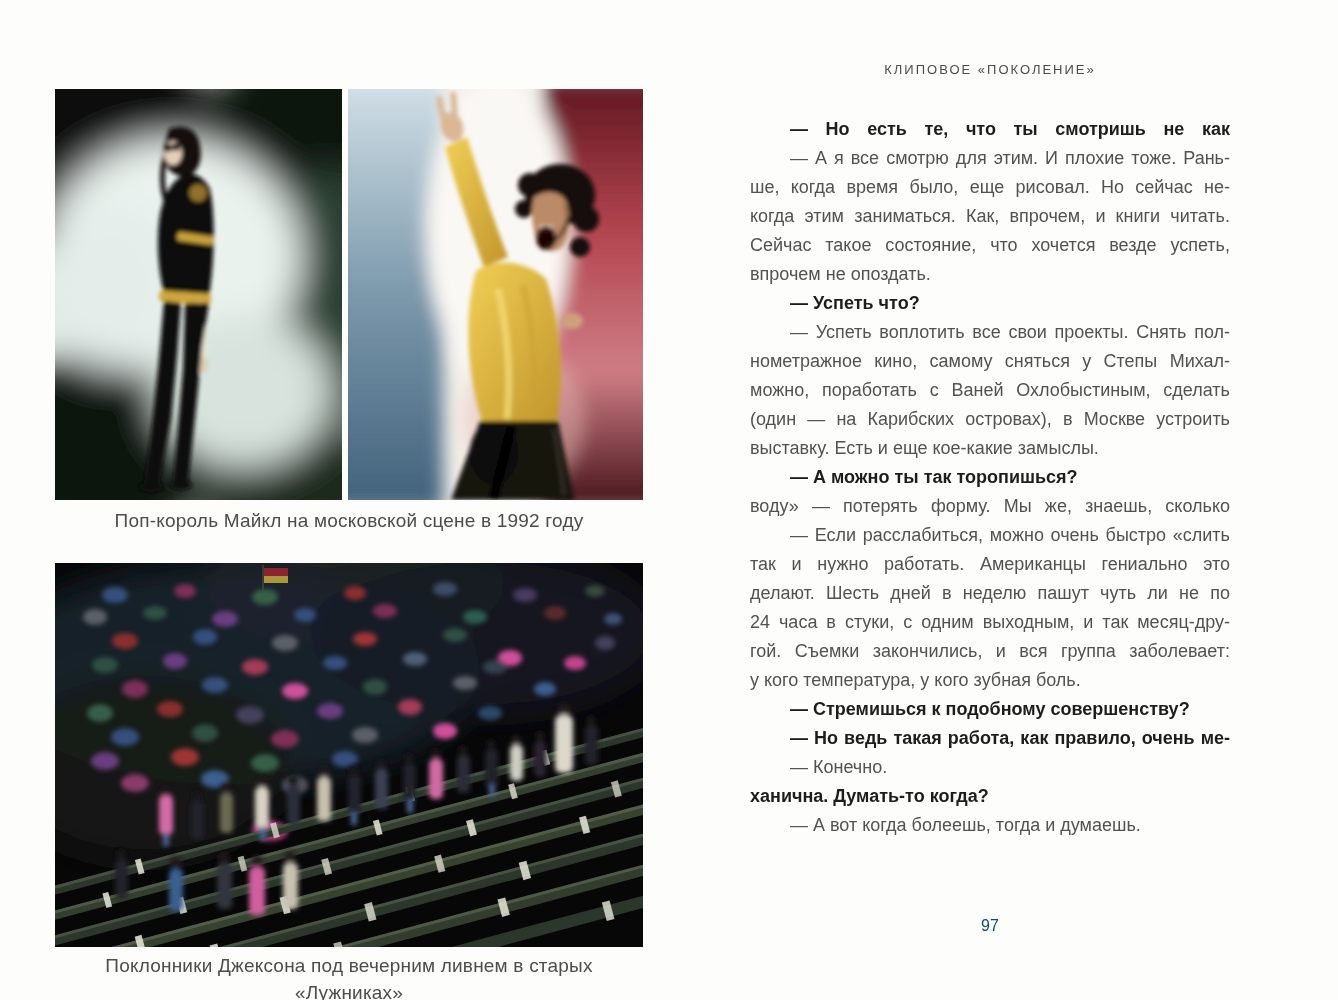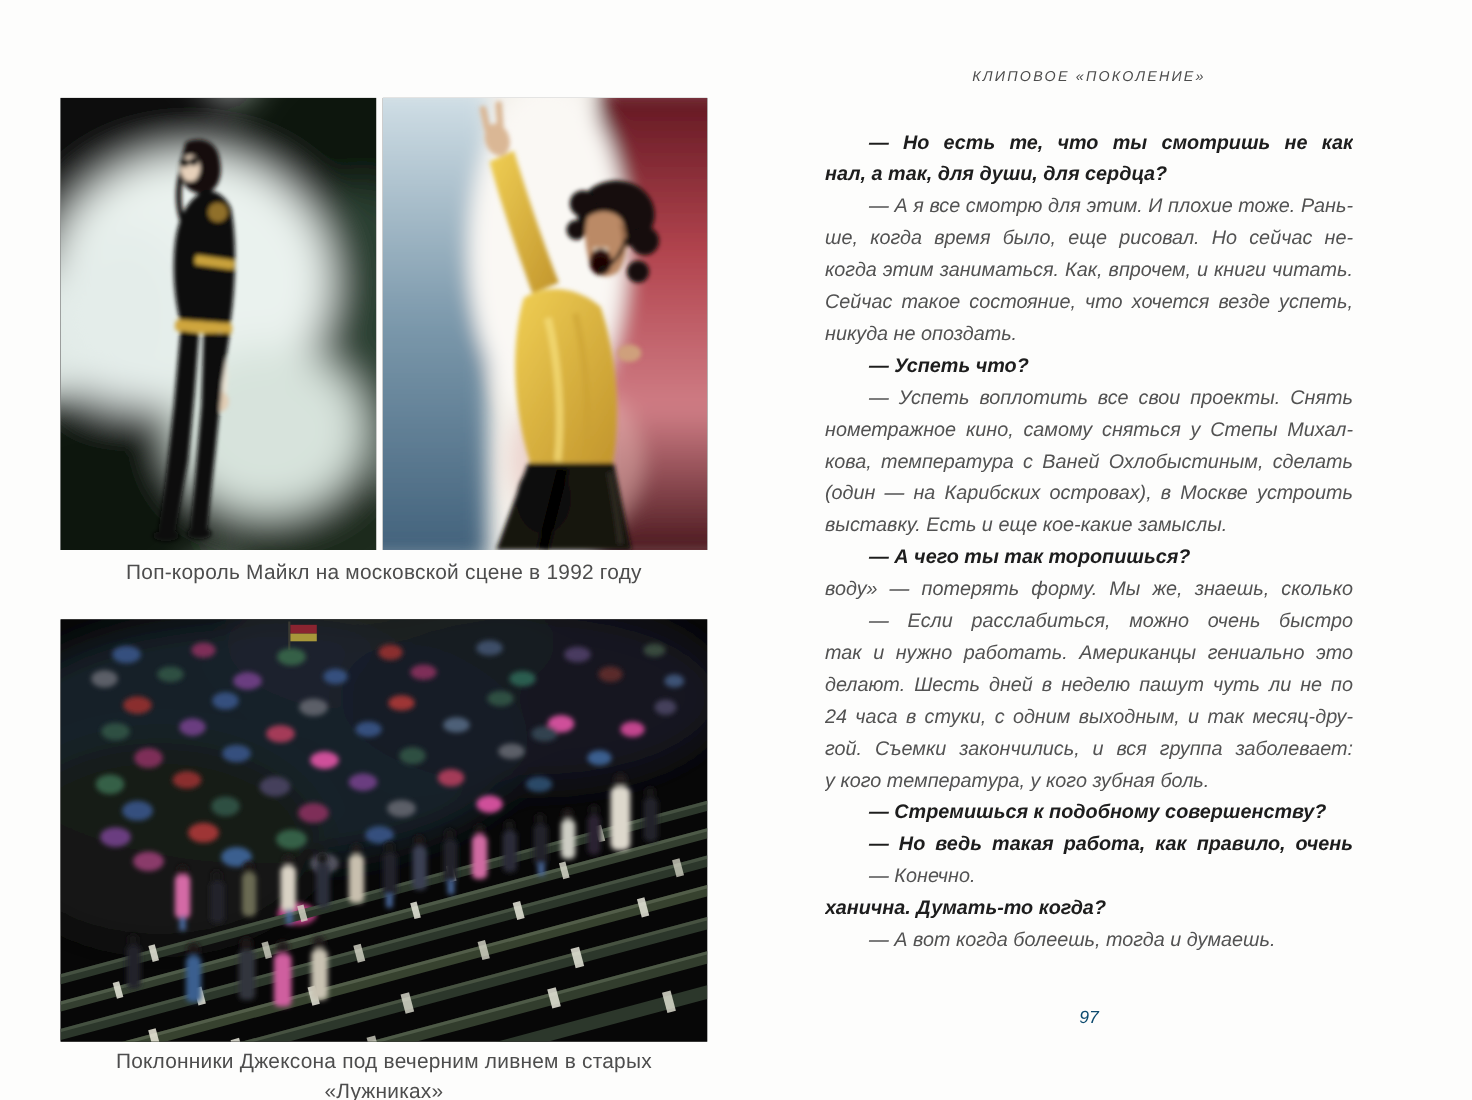--- a/index.html
+++ b/index.html
@@ -14,21 +14,21 @@
   #photo-mj-profile{left:55px;top:89px;width:287px;height:411px;}
   #photo-mj-performing{left:348px;top:89px;width:295px;height:411px;}
   #photo-crowd{left:55px;top:563px;width:588px;height:384px;}
   .caption{
     position:absolute;left:55px;width:588px;text-align:center;
     color:#4d4d4d;font-size:19px;line-height:27px;letter-spacing:.2px;
   }
   #caption-top{top:507px;}
   #caption-bottom{top:952px;}
   
-  .right-page{position:absolute;left:750px;top:0;width:480px;height:880px;font-style:italic;}
+  .right-page{position:absolute;left:750px;top:0;width:480px;height:880px;}
   .page-header{
     position:absolute;top:62px;left:0;width:480px;text-align:center;
     font-size:13px;letter-spacing:2px;color:#4b4b4b;font-weight:400;
   }
   .dialog{position:absolute;top:115px;left:0;width:480px;color:#525252;font-size:18px;}
   .dialog .line{
     height:29px;line-height:29px;overflow:hidden;
     text-align:justify;white-space:normal;
   }
   .dialog .line:not(.last)::after{content:"";display:inline-block;width:100%;height:0;}
@@ -351,33 +351,32 @@
     <div class="caption" id="caption-bottom">
       <div>Поклонники Джексона под вечерним ливнем в старых «Лужниках»</div>
 
     </div>
   </div>
 
   <div class="right-page">
     <div class="page-header">КЛИПОВОЕ «ПОКОЛЕНИЕ»</div>
     <div class="dialog">
         <div class="line bold first">— Но есть те, что ты смотришь не как профессио-</div>
-        <div class="line bold last">нал, а так, для души, для сердца?</div>
         <div class="line first">— А я все смотрю для этим. И плохие тоже. Рань-</div>
         <div class="line">ше, когда время было, еще рисовал. Но сейчас не-</div>
         <div class="line">когда этим заниматься. Как, впрочем, и книги читать.</div>
         <div class="line">Сейчас такое состояние, что хочется везде успеть,</div>
-        <div class="line last">никуда не опоздать.</div>
+        <div class="line last">впрочем не опоздать.</div>
         <div class="line bold first last">— Успеть что?</div>
         <div class="line first">— Успеть воплотить все свои проекты. Снять пол-</div>
         <div class="line">нометражное кино, самому сняться у Степы Михал-</div>
-        <div class="line">кова, температура с Ваней Охлобыстиным, сделать</div>
+        <div class="line">можно, поработать с Ваней Охлобыстиным, сделать</div>
         <div class="line">(один — на Карибских островах), в Москве устроить</div>
         <div class="line last">выставку. Есть и еще кое-какие замыслы.</div>
-        <div class="line bold first last">— А чего ты так торопишься?</div>
+        <div class="line bold first last">— А можно ты так торопишься?</div>
         <div class="line">воду» — потерять форму. Мы же, знаешь, сколько</div>
         <div class="line first">— Если расслабиться, можно очень быстро «слить</div>
         <div class="line">так и нужно работать. Американцы гениально это</div>
         <div class="line">делают. Шесть дней в неделю пашут чуть ли не по</div>
         <div class="line">24 часа в стуки, с одним выходным, и так месяц-дру-</div>
         <div class="line">гой. Съемки закончились, и вся группа заболевает:</div>
         <div class="line last">у кого температура, у кого зубная боль.</div>
         <div class="line bold first last">— Стремишься к подобному совершенству?</div>
         <div class="line bold first">— Но ведь такая работа, как правило, очень ме-</div>
         <div class="line first last">— Конечно.</div>

